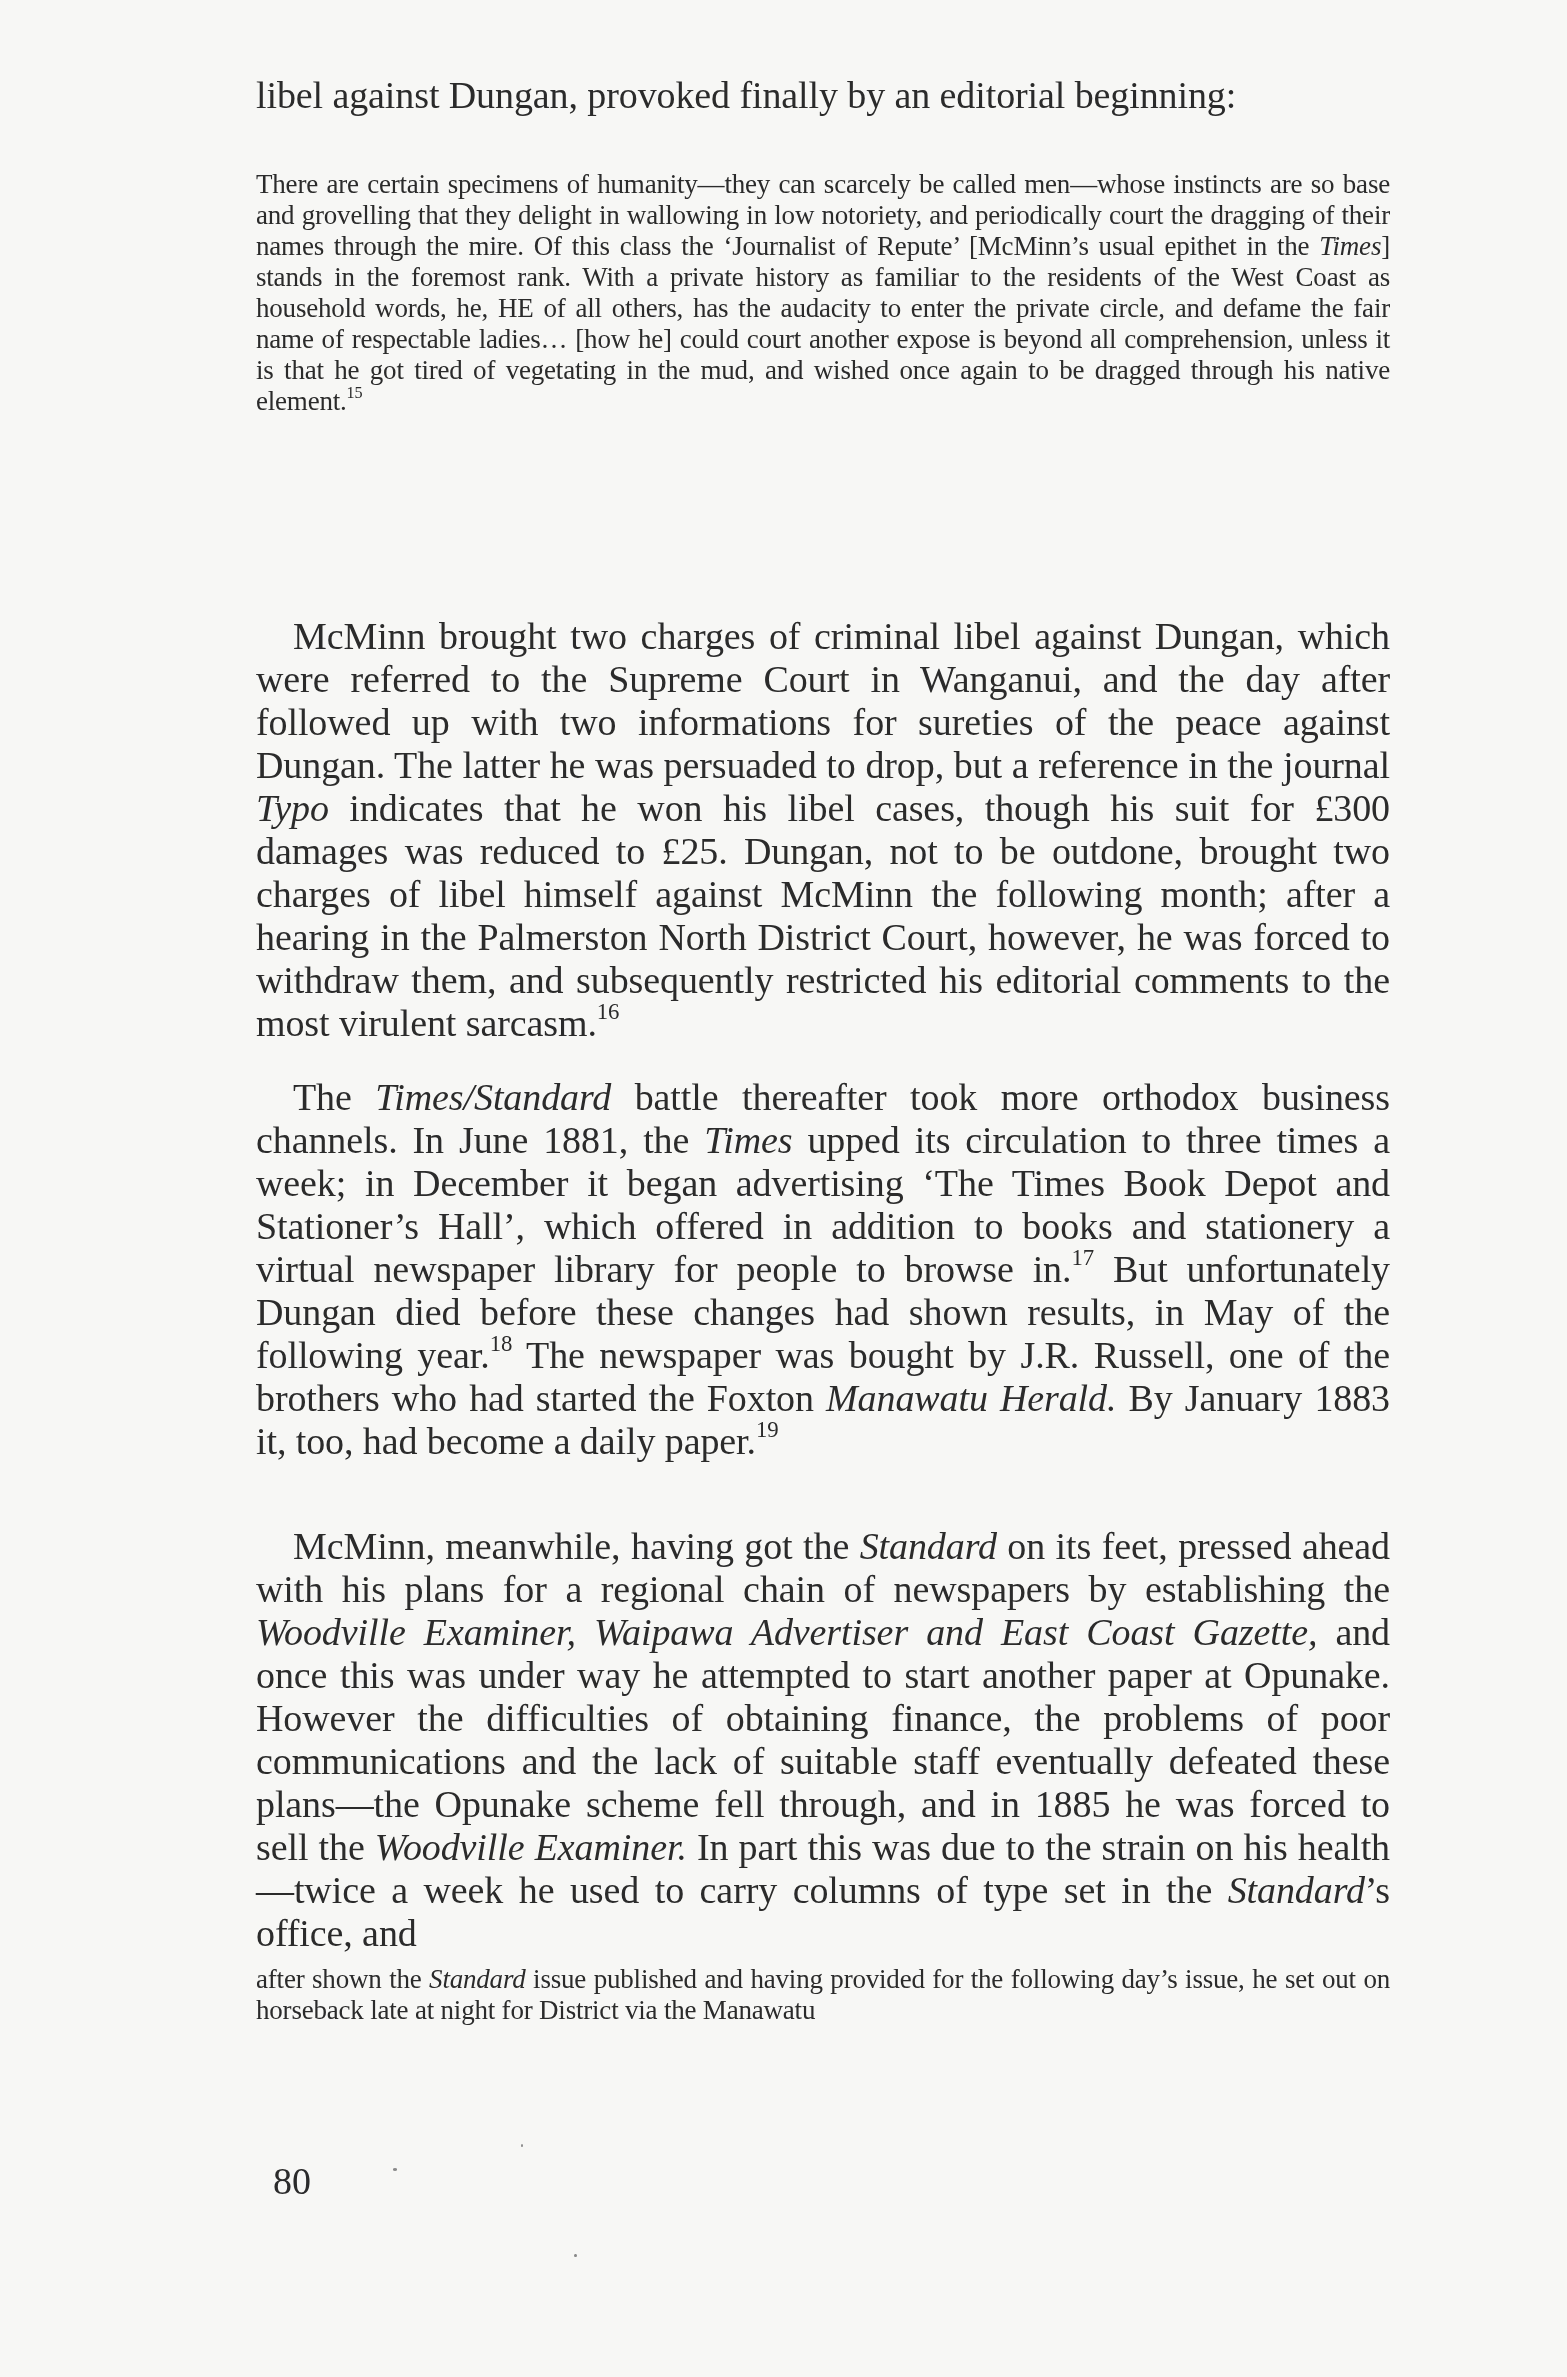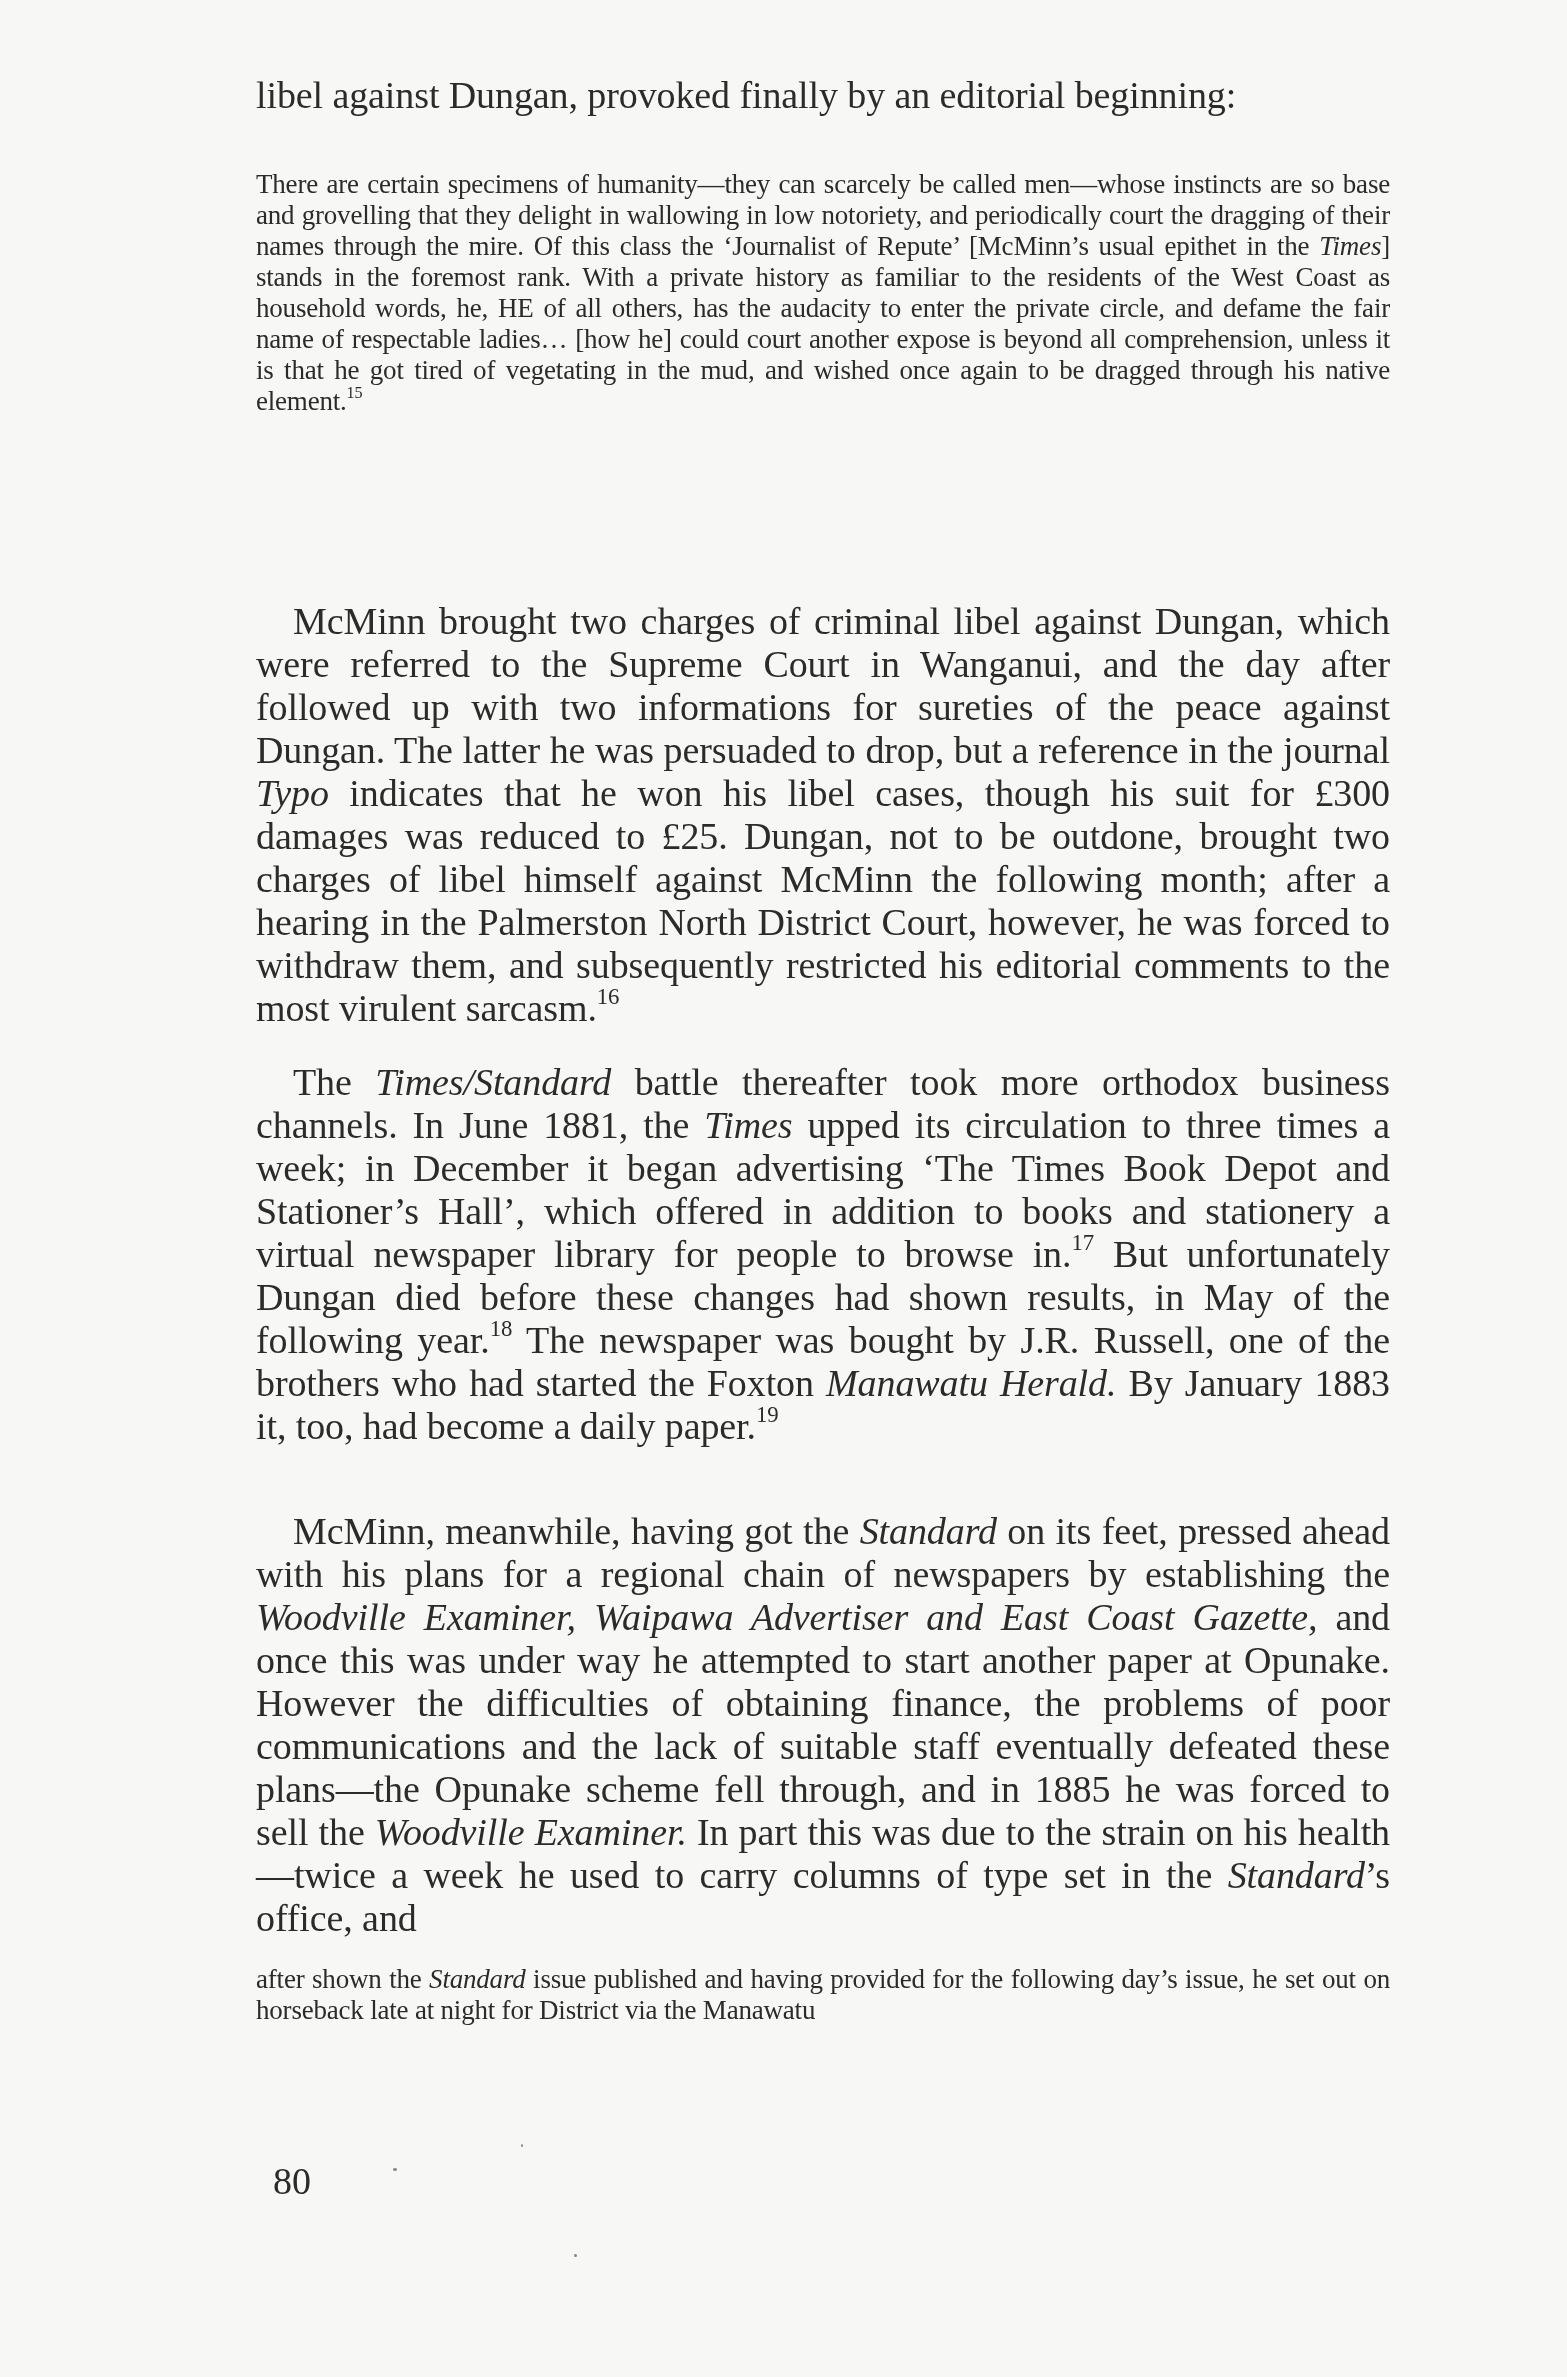--- a/index.html
+++ b/index.html
@@ -28,21 +28,21 @@
       width: 1134px;
     }
     .body-text {
       font-size: 38px;
       line-height: 43px;
       text-align: justify;
       text-align-last: left;
       margin: 0;
       letter-spacing: -0.1px;
     }
-    .indent { text-indent: 37px; }
+    .indent { text-indent: 37px; margin-top: 15px; }
     .quote-text {
       font-size: 27px;
       line-height: 31px;
       text-align: justify;
       text-align-last: left;
       margin: 0;
       letter-spacing: -0.2px;
     }
     sup.fn {
       font-size: 0.6em;

